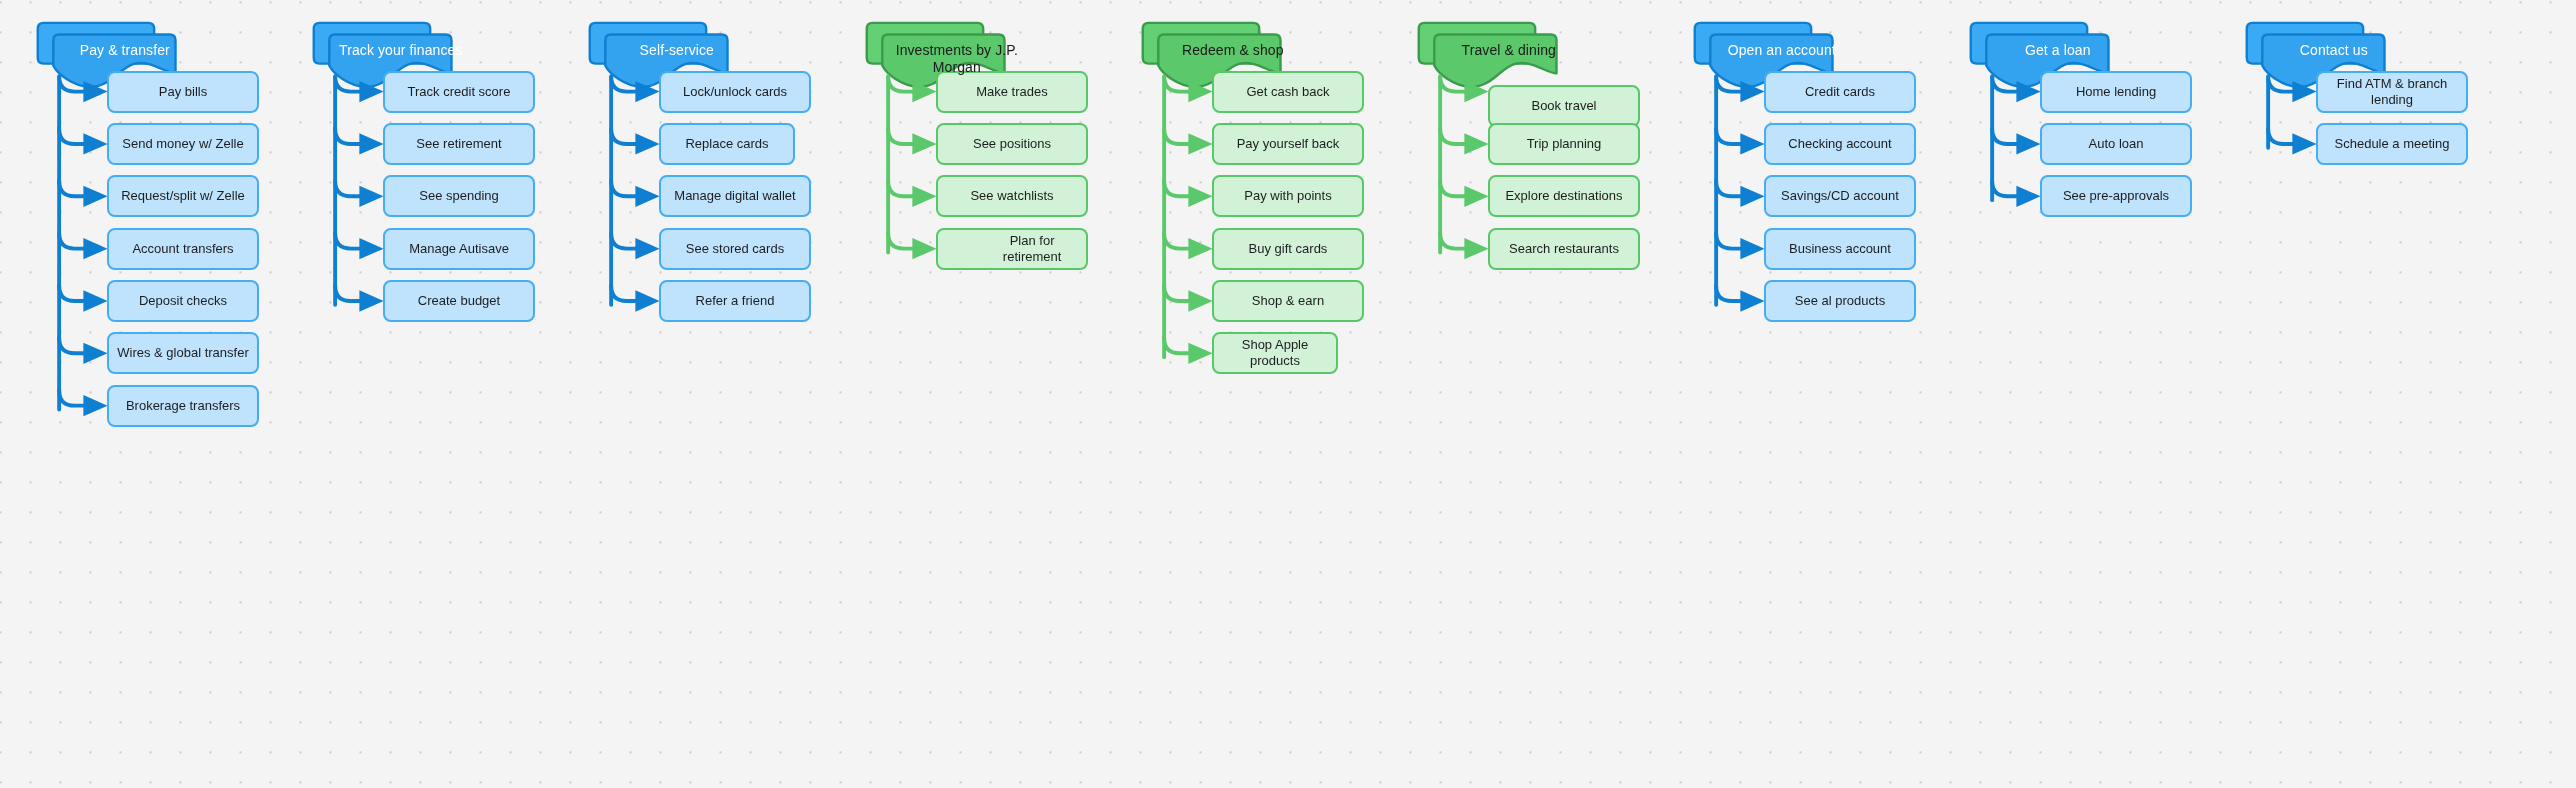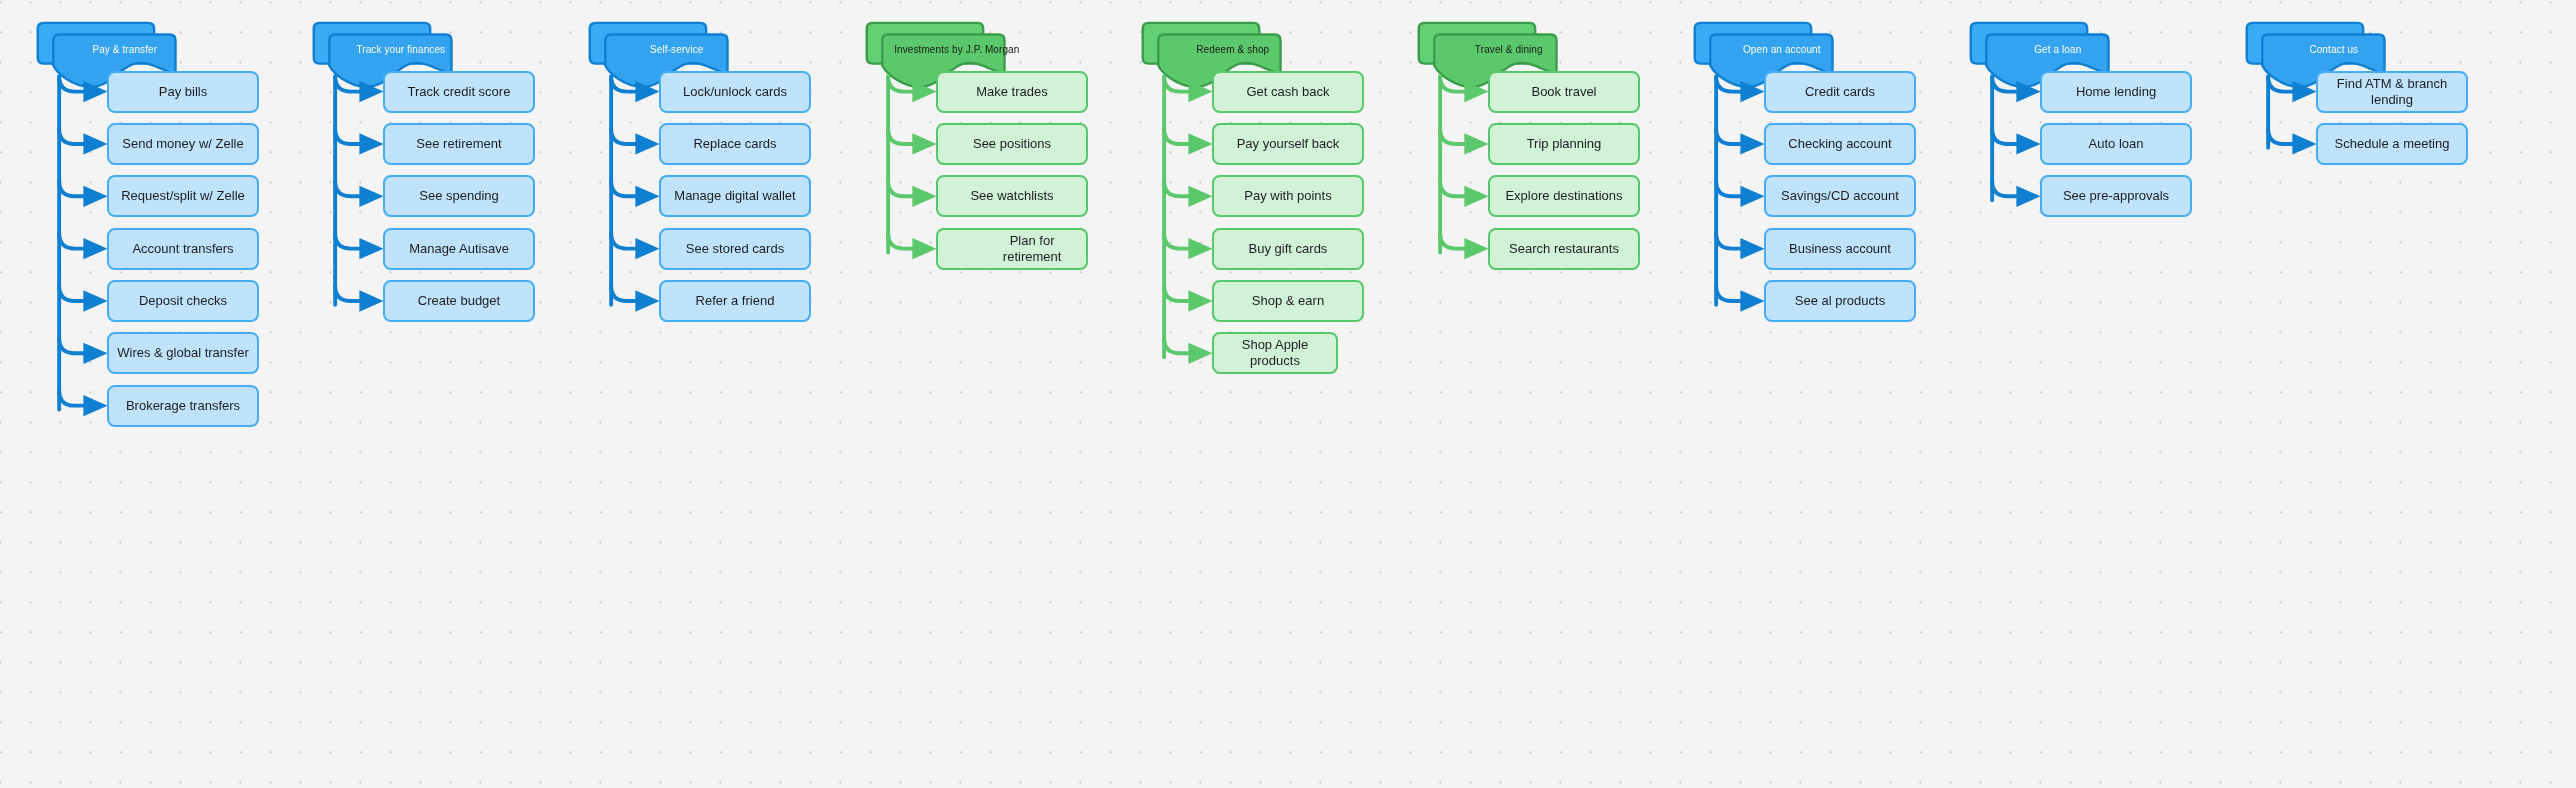--- a/index.html
+++ b/index.html
@@ -31,21 +31,21 @@
     width: 155px;
     height: 68px;
   }
   .header-wrap svg { position:absolute; left:0; top:0; overflow: visible;}
   .header-label {
     position: absolute;
     left: 11.6px;
     top: 17.4px;
     width: 143px;
     text-align: center;
-    font-size: 10px;
+    font-size: 14px;
     line-height: 16.5px;
     letter-spacing: 0.1px;
     z-index: 4;
     pointer-events: none;
   }
   .header-wrap.blue .header-label { color: #ffffff; }
   .header-wrap.green .header-label { color: #1a1a1a; padding-left: 6px; }
 
   
   .leaf {
@@ -172,21 +172,21 @@
       <div class="header-wrap blue" style="left: 9.7px; top: 25px;">
         <svg width="194" height="107" viewBox="0 0 200 110" style="left: -11.6px; top: -11.6px;">
           <path d="M 8 16 q 0 -6 6 -6 L 122 10 q 6 0 6 6 L 128 52 L 14 52 q -6 0 -6 -6 Z" fill="#3aaaf5" stroke="#0f7fd1" stroke-width="2.5" stroke-linejoin="round"></path>
           <path d="M 24 28 q 0 -6 6 -6 L 144 22 q 6 0 6 6 L 150 62 C 140 62 124 48 108 52 C 92 56 84 76 62 76 C 44 76 28 62 24 54 Z" fill="#33a3f0" stroke="#0f7fd1" stroke-width="2.5" stroke-linejoin="round"></path>
         </svg>
         <div class="header-label">Self-service</div>
       </div>
       <div class="leaf blue" style="left: 75px; top: 71px; width: 152px; height: 42px;">
         <span>Lock/unlock cards</span>
       </div>
-      <div class="leaf blue" style="left: 75px; top: 123px; width: 152px; height: 42px;">
+      <div class="leaf blue" style="left: 75px; top: 123px; width: 136px; height: 42px;">
         <span>Replace cards</span>
       </div>
       <div class="leaf blue" style="left: 75px; top: 175px; width: 152px; height: 42px;">
         <span>Manage digital wallet</span>
       </div>
       <div class="leaf blue" style="left: 75px; top: 228px; width: 152px; height: 42px;">
         <span>See stored cards</span>
       </div>
       <div class="leaf blue" style="left: 75px; top: 280px; width: 152px; height: 42px;">
         <span>Refer a friend</span>
@@ -278,21 +278,21 @@
         <path d="M 28 240.5 Q 28 256.5 44 256.5 L 57 256.5" stroke="#5bc86b" stroke-width="4" fill="none" stroke-linecap="round"></path>
         <path d="M 53 245.5 L 78 256.5 L 53 267.5 Z" fill="#5bc86b"></path>
       </svg>
       <div class="header-wrap green" style="left: 9.7px; top: 25px;">
         <svg width="194" height="107" viewBox="0 0 200 110" style="left: -11.6px; top: -11.6px;">
           <path d="M 8 16 q 0 -6 6 -6 L 122 10 q 6 0 6 6 L 128 52 L 14 52 q -6 0 -6 -6 Z" fill="#63d074" stroke="#3a9c4a" stroke-width="2.5" stroke-linejoin="round"></path>
           <path d="M 24 28 q 0 -6 6 -6 L 144 22 q 6 0 6 6 L 150 62 C 140 62 124 48 108 52 C 92 56 84 76 62 76 C 44 76 28 62 24 54 Z" fill="#5bc86b" stroke="#3a9c4a" stroke-width="2.5" stroke-linejoin="round"></path>
         </svg>
         <div class="header-label">Travel &amp; dining</div>
       </div>
-      <div class="leaf green" style="left: 75px; top: 71px; width: 152px; height: 42px;">
+      <div class="leaf green" style="left: 75px; top: 85px; width: 152px; height: 42px;">
         <span>Book travel</span>
       </div>
       <div class="leaf green" style="left: 75px; top: 123px; width: 152px; height: 42px;">
         <span>Trip planning</span>
       </div>
       <div class="leaf green" style="left: 75px; top: 175px; width: 152px; height: 42px;">
         <span>Explore destinations</span>
       </div>
       <div class="leaf green" style="left: 75px; top: 228px; width: 152px; height: 42px;">
         <span>Search restaurants</span>

